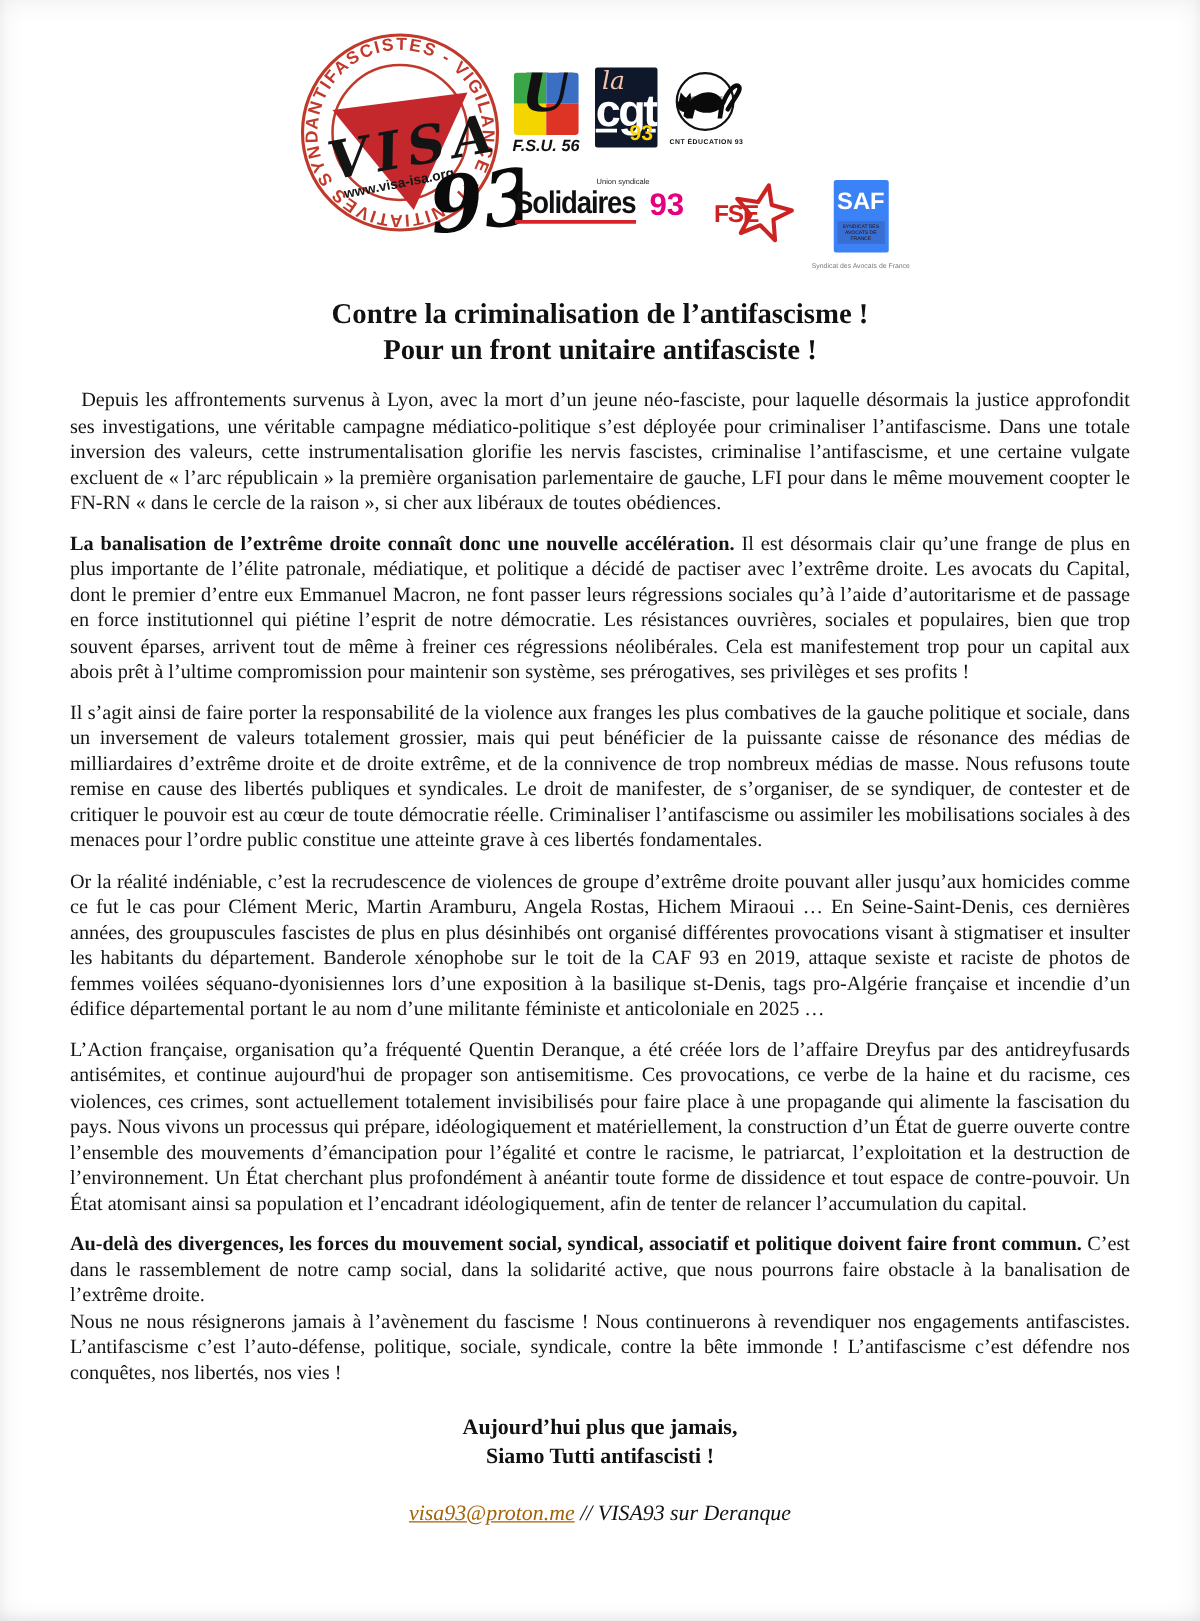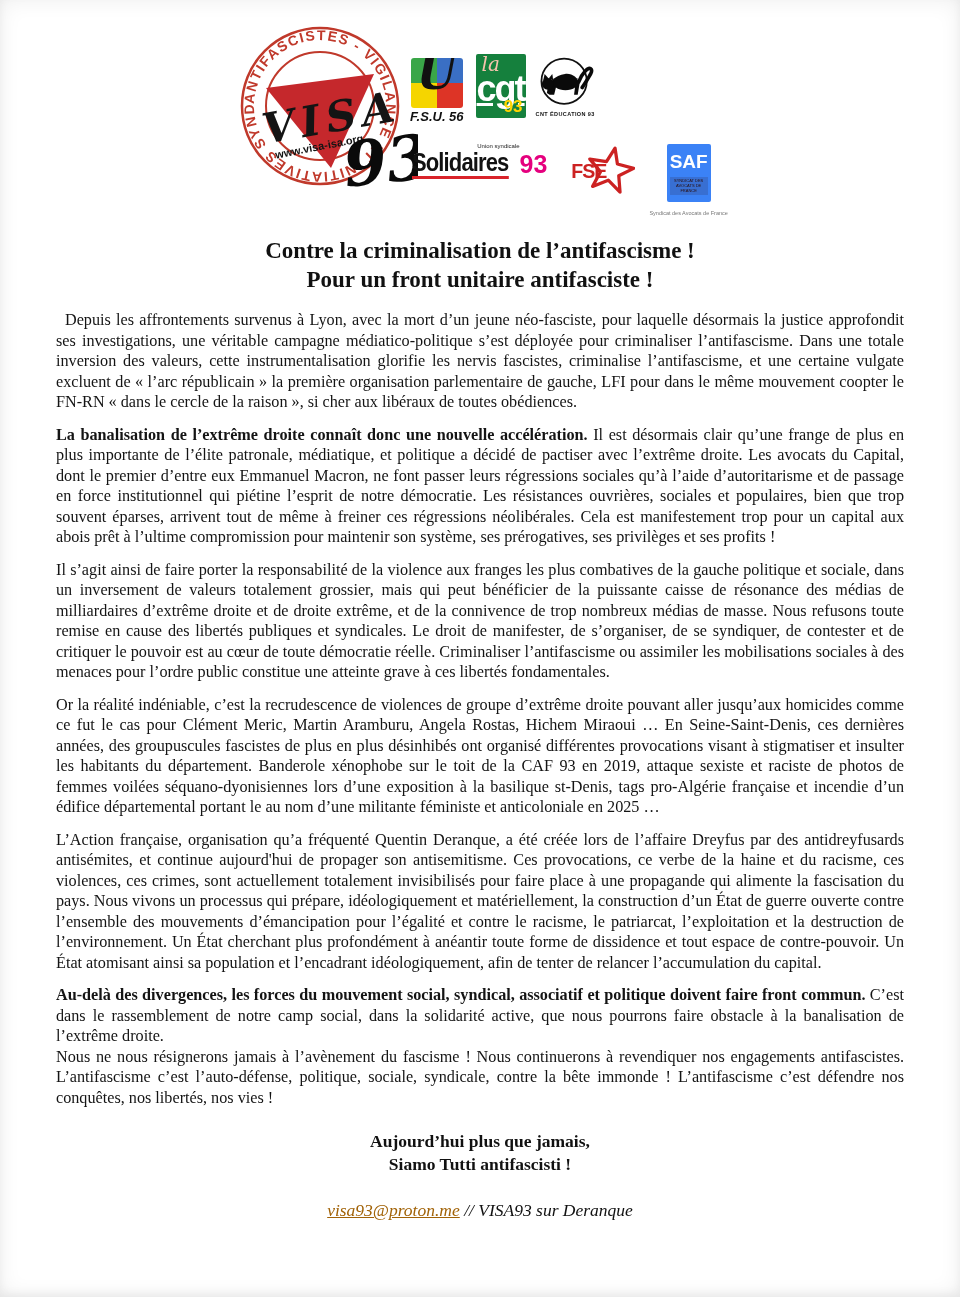--- a/index.html
+++ b/index.html
@@ -26,21 +26,21 @@
   .fsu{display:flex;flex-direction:column;align-items:center;margin-right:12px;margin-top:4px;}
   .fsu-sq{position:relative;width:52px;height:50px;display:grid;grid-template-columns:1fr 1fr;grid-template-rows:1fr 1fr;border-radius:3px;overflow:hidden;}
   .fsu-sq .q1{background:#3aa648;}
   .fsu-sq .q2{background:#3a6fc4;}
   .fsu-sq .q3{background:#f5d500;}
   .fsu-sq .q4{background:#dd3426;}
   .fsu-u{position:absolute;left:0;top:-8px;width:52px;text-align:center;
     font-family:"DejaVu Serif",serif;font-style:italic;font-weight:bold;font-size:46px;color:#111;line-height:1;}
   .fsu-label{font-family:"Liberation Sans",sans-serif;font-weight:bold;font-style:italic;font-size:13px;margin-top:1px;color:#111;}
 
-  .cgt{position:relative;width:50px;height:64px;background:#15803d;border-radius:2px;margin-right:10px;color:#fff;overflow:hidden;}
+  .cgt{position:relative;width:50px;height:64px;background:#0f172a;border-radius:2px;margin-right:10px;color:#fff;overflow:hidden;}
   .cgt-la{position:absolute;top:-2px;left:6px;font-family:"DejaVu Serif",serif;font-style:italic;font-size:20px;color:#f6c4ae;}
   .cgt-name{position:absolute;top:14px;left:1px;font-family:"Liberation Sans",sans-serif;font-weight:bold;font-size:36px;letter-spacing:-2px;color:#fff;text-decoration:underline;}
   .cgt-num{position:absolute;bottom:1px;right:3px;font-family:"Liberation Sans",sans-serif;font-weight:bold;font-size:17px;color:#ffd400;}
 
   .cnt{display:flex;flex-direction:column;align-items:center;margin-top:2px;}
   .cnt-caption{font-family:"Liberation Sans",sans-serif;font-weight:bold;font-size:5.5px;color:#111;margin-top:1px;letter-spacing:.4px;}
 
   .soli{display:flex;align-items:flex-start;margin-right:22px;margin-top:6px;}
   .soli-stack{position:relative;display:inline-block;}
   .soli-small{position:absolute;top:-7px;right:2px;font-family:"Liberation Sans",sans-serif;font-size:6px;color:#222;line-height:1.05;text-align:left;}

